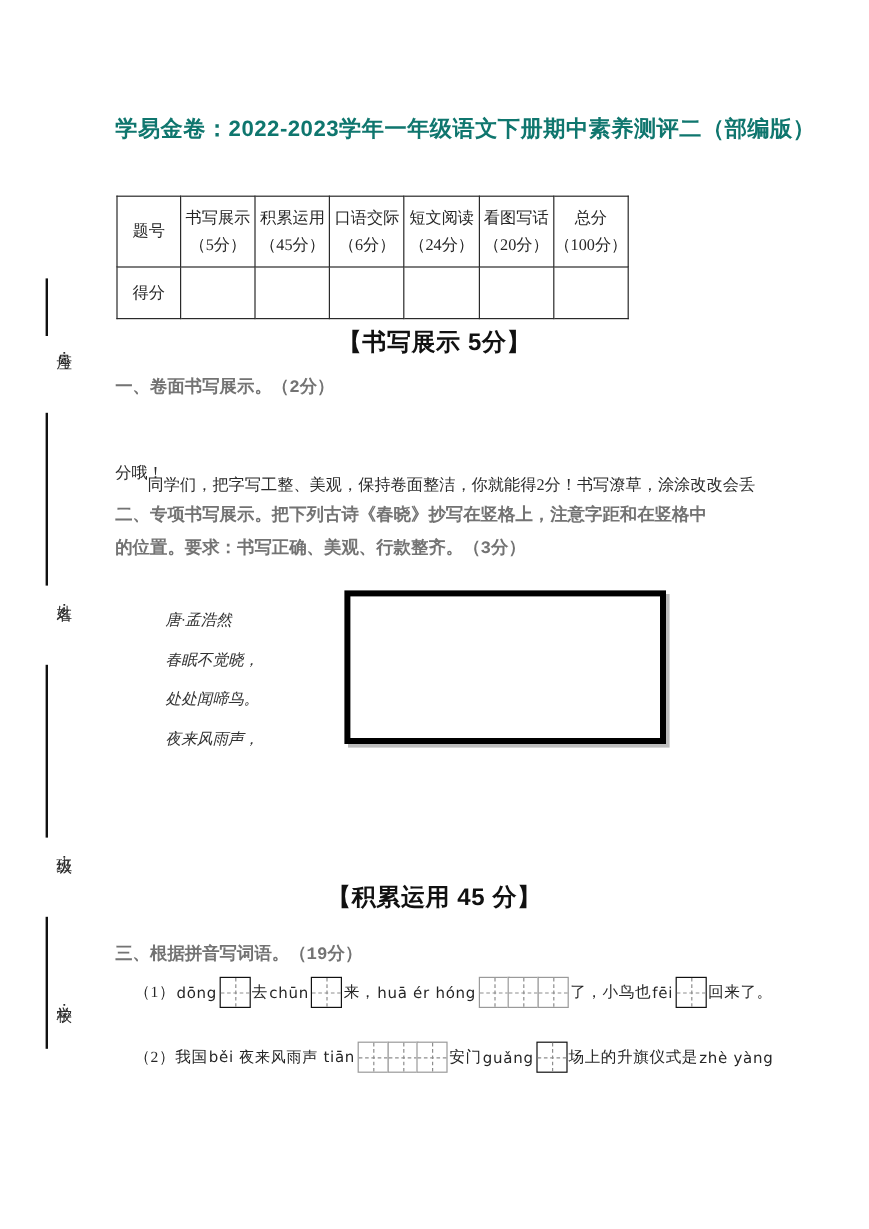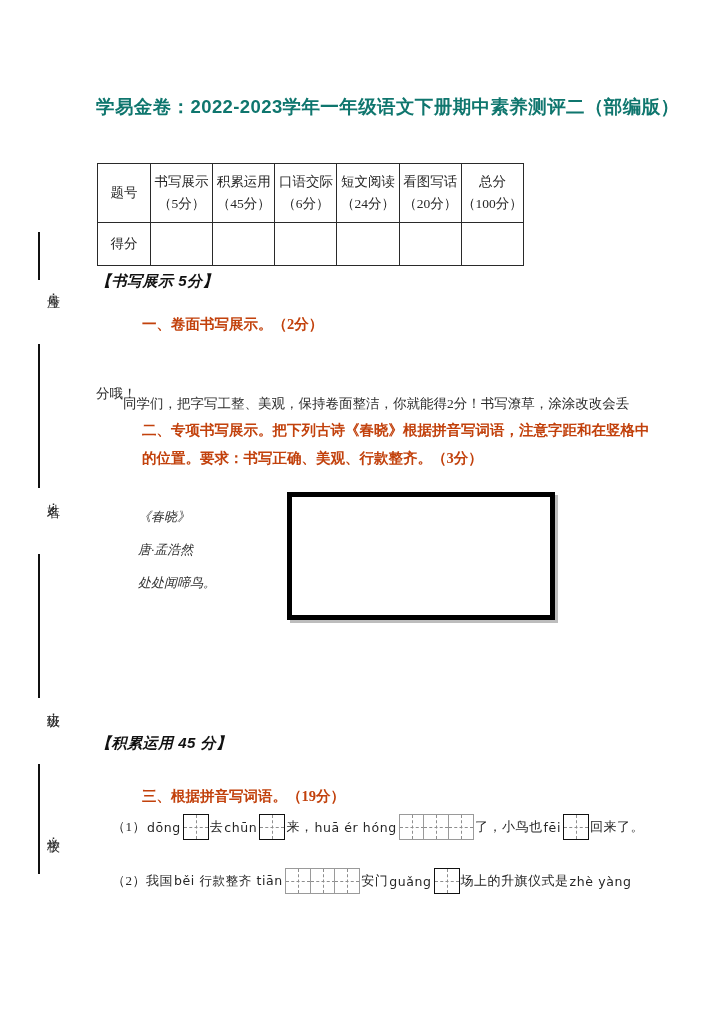--- a/index.html
+++ b/index.html
@@ -84,40 +84,38 @@
   }
   .score-table .score-cell {
     height: 42px;
   }
 
   
   .banner {
     position: absolute;
     width: 532px;
     left: 96px;
-    text-align: left;
-    font-size: 15px;
+    text-align: center;
+    font-size: 20px;
     font-weight: bold;
     letter-spacing: 0.5px;
     font-family: "Liberation Sans", "DejaVu Sans", sans-serif;
     color: #111;
-    font-style: italic;
   }
 
   
   .q-head {
     position: absolute;
     left: 96px;
     width: 534px;
     font-size: 14.5px;
     font-weight: bold;
     line-height: 1.95;
-    font-family: Liberation Serif, serif;
-    color: #c2410c;
-    margin-left: 46px;
+    font-family: Liberation Mono, monospace;
+    color: #737373;
   }
   .q-body {
     position: absolute;
     left: 96px;
     width: 534px;
     font-size: 13.5px;
     line-height: 2.1;
     font-family: "Liberation Serif", "DejaVu Serif", serif;
     color: #2b2b2b;
   }
@@ -260,27 +258,28 @@
   </tr>
 </tbody>
   </table>
 
 <div class="banner" style="top:272px;">【书写展示 5分】</div>
 
 <div class="q-head" style="top:310px;">一、卷面书写展示。（2分）</div>
 <div class="q-body indent" style="top:352px;margin-top:38px;">同学们，把字写工整、美观，保持卷面整洁，你就能得2分！书写潦草，涂涂改改会丢</div>
 <div class="q-body" style="top:380px;">分哦！</div>
 
-<div class="q-head" style="top:416px;">二、专项书写展示。把下列古诗《春晓》根据拼音写词语，注意字距和在竖格中</div>
+<div class="q-head" style="top:416px;">二、专项书写展示。把下列古诗《春晓》抄写在竖格上，注意字距和在竖格中</div>
 <div class="q-head" style="top:444px;">的位置。要求：书写正确、美观、行款整齐。（3分）</div>
 
 <div class="poem">
-  <div>《春晓》</div>
   <div>唐·孟浩然</div>
+  <div>春眠不觉晓，</div>
   <div>处处闻啼鸟。</div>
+  <div>夜来风雨声，</div>
 </div>
 
 <div class="write-frame"></div>
 
 <div class="banner" style="top:734px;">【积累运用 45 分】</div>
 
 <div class="q-head" style="top:782px;">三、根据拼音写词语。（19分）</div>
 
 <div class="pinyin-line" style="top:814px;">
   <span class="han">（1）</span>
@@ -304,21 +303,21 @@
   <span class="py">fēi</span>
   <span class="tian-grid dark">
     <span class="tian-cell"></span>
   </span>
   <span class="han">回来了。</span>
 </div>
 
 <div class="pinyin-line" style="top:868px;">
   <span class="han">（2）</span>
   <span class="han">我国</span>
-  <span class="py">běi  行款整齐  tiān</span>
+  <span class="py">běi  夜来风雨声  tiān</span>
   <span class="tian-grid grey">
     <span class="tian-cell"></span>
     <span class="tian-cell"></span>
     <span class="tian-cell"></span>
   </span>
   <span class="han">安门</span>
   <span class="py">guǎng</span>
   <span class="tian-grid dark">
     <span class="tian-cell"></span>
   </span>

